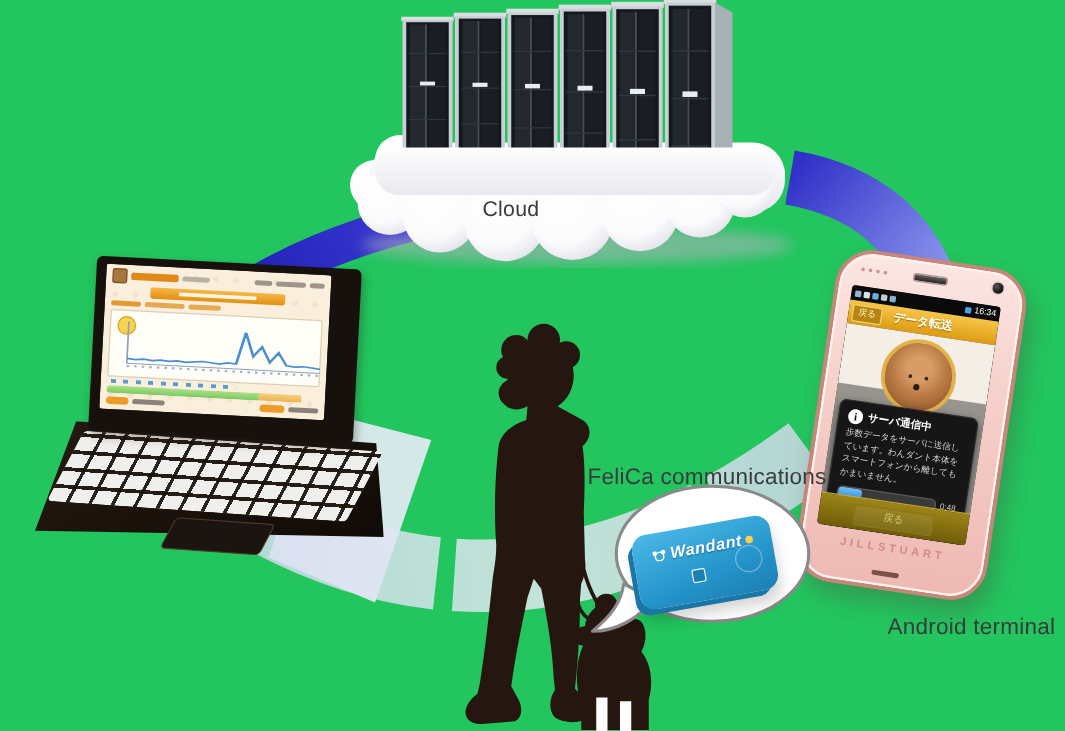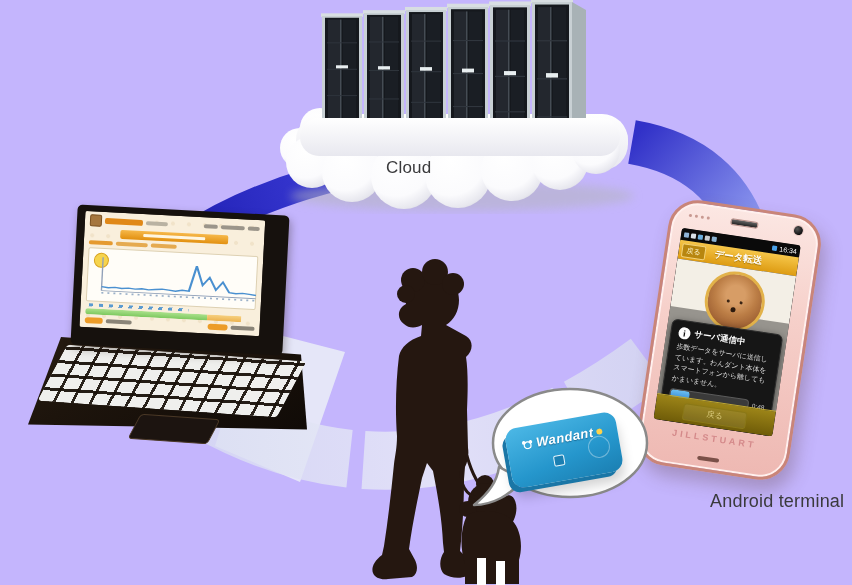--- a/index.html
+++ b/index.html
@@ -1,16 +1,16 @@
 <!DOCTYPE html>
 <html><head>
 <meta charset="utf-8">
 <style>
   html,body{margin:0;padding:0;background:#fff;}
-  #canvas{position:relative;width:852px;height:585px;background:#c4b5fd;overflow:hidden;
+  #canvas{position:relative;width:852px;height:585px;background:#22c55e;overflow:hidden;
           font-family:"Liberation Sans",sans-serif;}
   .abs{position:absolute;}
   .label{position:absolute;color:#3a3a3c;font-size:18px;letter-spacing:.2px;z-index:10;}
 
   
   #cloud-back{left:0;top:0;z-index:2;}
   #servers{left:0;top:0;z-index:3;}
   #cloud-front{left:0;top:0;z-index:4;}
   #cloud-label{left:386px;top:158px;z-index:6;font-size:17px;}
 
@@ -337,15 +337,16 @@
         </div>
       </div>
       <div id="ph-bottombar">
         <div id="ph-bottombtn">戻る</div>
       </div>
     </div>
     <div id="ph-brand">JILLSTUART</div>
     <div id="ph-mic"></div>
   </div>
 
+  <div id="lbl-felica" class="label">FeliCa communications</div>
   <div id="lbl-android" class="label">Android terminal</div>
 
 </div>
 
 </body></html>

